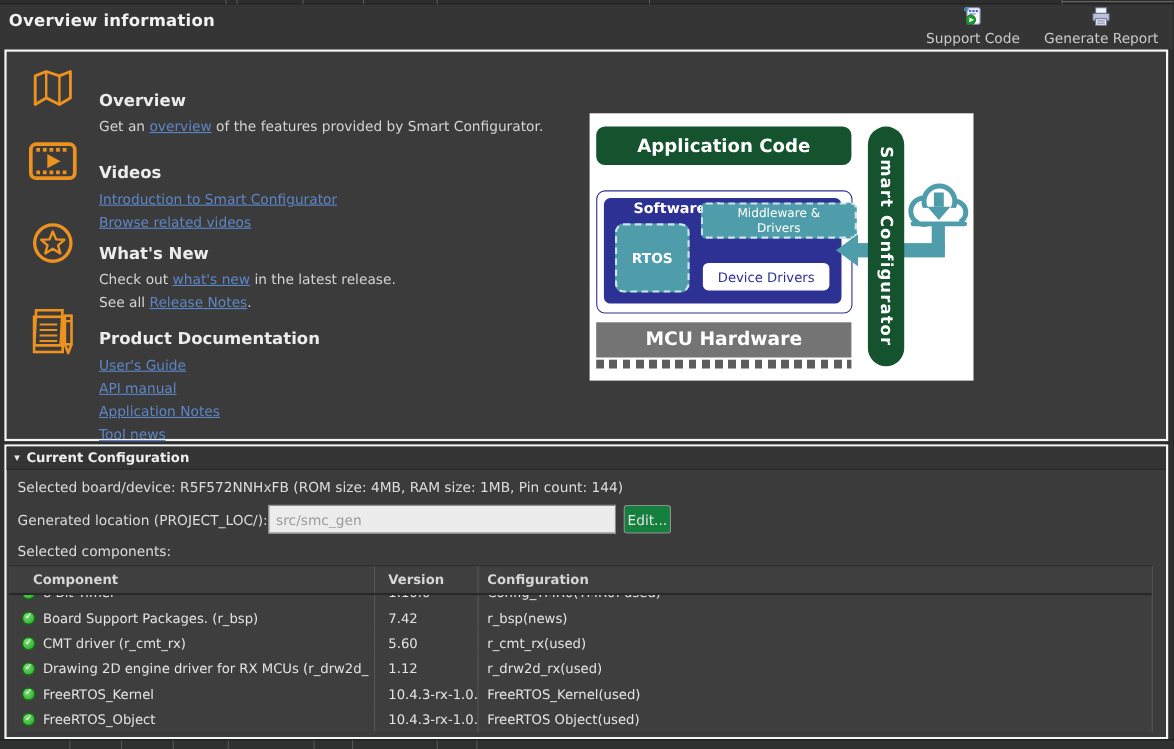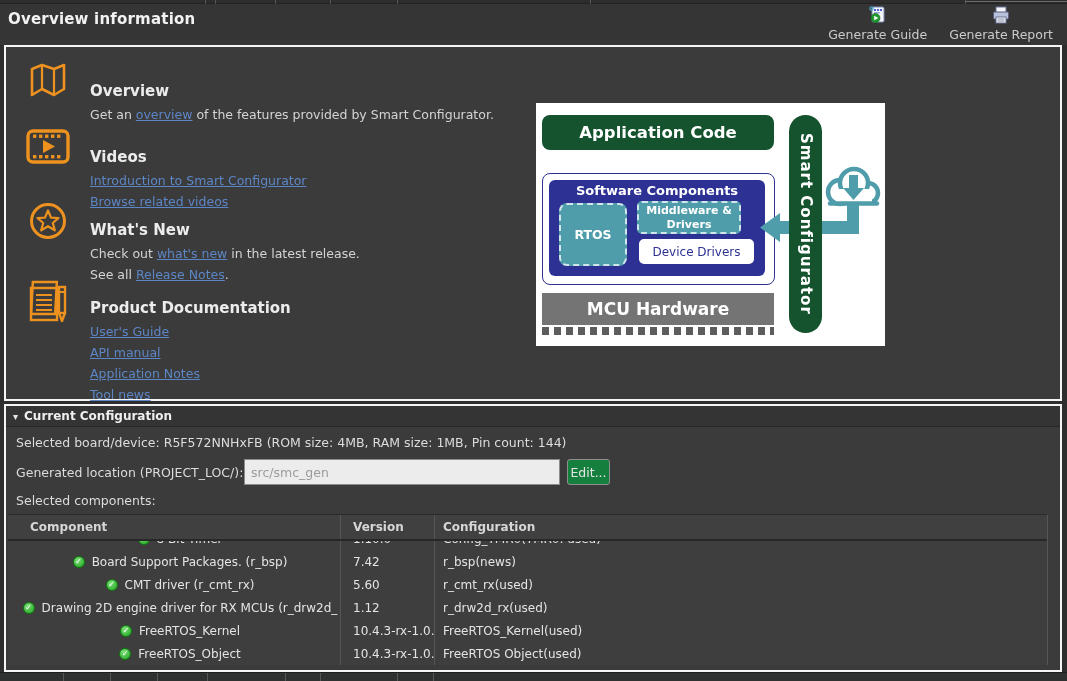--- a/index.html
+++ b/index.html
@@ -35,21 +35,21 @@
 
   
   .diagram { position:absolute; left:530px; top:56px; width:349px; height:243px; background:#ffffff; }
   .dg-box { position:absolute; color:#fff; text-align:center; }
   .navy { background:#14532d; }
   .app-code { left:6px; top:12px; width:232px; height:35px; border-radius:8px; font-size:16.5px; font-weight:bold; line-height:35px; z-index:2; }
   .sc-outer { position:absolute; left:6px; top:70px; width:233px; height:112px; background:#fff; border:1px solid #2d3193; border-radius:8px; z-index:1; }
   .sc-inner { position:absolute; left:13px; top:77px; width:216px; height:96px; background:#2d3193; border-radius:6px; z-index:2; }
   .sc-inner .sc-label { font-size:13px; font-weight:bold; color:#fff; text-align:center; margin-top:3px; }
   .rtos { left:23px; top:100px; width:68px; height:63px; background:#4f9dab; border:2px dashed #cfe6ea; border-radius:8px; font-size:12.5px; font-weight:bold; display:flex; align-items:center; justify-content:center; z-index:3; }
-  .mw { left:101px; top:98px; width:104px; height:33px; background:#4f9dab; border:2px dashed #cfe6ea; border-radius:5px; font-size:11px; font-weight:bold; line-height:1.25; display:flex; align-items:center; justify-content:center; z-index:3; }
+  .mw { left:101px; top:81px; width:142px; height:33px; background:#4f9dab; border:2px dashed #cfe6ea; border-radius:5px; font-size:11px; font-weight:normal; line-height:1.25; display:flex; align-items:center; justify-content:center; z-index:3; }
   .mw span { width:92px; }
   .dd { left:101px; top:134px; width:119px; height:29px; background:#fff; border:2px solid #2d3193; border-radius:7px; color:#2d3193; font-size:12px; display:flex; align-items:center; justify-content:center; z-index:3; }
   .sc-pill { left:253px; top:12px; width:33px; height:218px; border-radius:17px; z-index:5; display:flex; align-items:center; justify-content:center; }
   .sc-pill .vtext { writing-mode:vertical-rl; font-size:15px; font-weight:bold; letter-spacing:1px; }
   .mcu { left:6px; top:190px; width:232px; height:32px; background:#747474; font-size:17px; font-weight:bold; line-height:32px; z-index:2; }
   .pins { position:absolute; left:6px; top:224px; width:232px; height:8px; background:repeating-linear-gradient(90deg,#5d5d5d 0 7px,#ffffff 7px 12px); z-index:2; }
   .cloud-arrow { position:absolute; left:200px; top:60px; width:149px; height:85px; z-index:4; }
 
   
   .cc-header { position:absolute; left:0; top:0; width:1054px; height:21px; background:#343434; border-bottom:1px solid #272727; display:flex; align-items:center; cursor:default; }
@@ -66,21 +66,21 @@
   .table { position:absolute; left:2px; top:108px; width:1040px; background:#3e3e3e; border-top:1px solid #2a2a2a; border-right:1px solid #565656; }
   .thead { display:flex; height:26px; align-items:center; background:#404040; border-bottom:2px solid #282828; }
   .thead .cell { font-size:12px; font-weight:bold; color:#d6d6d6; }
   .cell { overflow:hidden; white-space:nowrap; height:100%; display:flex; align-items:center; }
   .c-comp { width:332px; padding-left:22px; }
   .c-ver { width:94px; padding-left:12px; border-left:1px solid #565656; }
   .c-cfg { flex:1; padding-left:8px; border-left:1px solid #565656; }
   .tbody { height:124px; overflow:hidden; }
   .trow { display:flex; height:23px; font-size:12px; color:#e4e4e4; }
   .trow:first-child { margin-top:-14px; }
-  .trow .c-comp { padding-left:12px; gap:7px;justify-content:center; }
+  .trow .c-comp { padding-left:12px; gap:7px; }
   .check { width:12px; height:12px; min-width:12px; border-radius:50%; background:radial-gradient(circle at 35% 30%, #7ee07a, #1ea41e); border:1px solid #0c7d0c; display:flex; align-items:center; justify-content:center; }
   .check::after { content:"✓"; color:#fff; font-size:8.5px; font-weight:bold; line-height:1; }
 
   
   .bottom-strip { position:absolute; left:0; top:672px; width:1067px; height:9px; background:#2f3030; border-top:1px solid #1d1d1d; }
   .bottom-strip .bdiv { position:absolute; top:0; width:1px; height:9px; background:#555; }
 </style>
 </head>
 <body>
 
@@ -103,21 +103,21 @@
         <svg class="ic" viewBox="0 0 20 18">
           <rect x="4" y="1" width="12" height="15" rx="1.5" fill="#f4f6fb" stroke="#8089b5" stroke-width="1"></rect>
           <rect x="6" y="3" width="2" height="2" fill="#4a5fd0"></rect>
             <rect x="9" y="3" width="2" height="2" fill="#4a5fd0"></rect>
           <rect x="12" y="3" width="2" height="2" fill="#4a5fd0"></rect>
             <rect x="6" y="6" width="6" height="1.4" fill="#9aa6d6"></rect>
           <circle cx="7.5" cy="12" r="4.4" fill="#1f9c2d" stroke="#0d6e18" stroke-width="0.8"></circle>
           <path d="M6.2 9.8 L10.4 12 L6.2 14.2 Z" fill="#ffffff"></path>
           <circle cx="3.5" cy="2.5" r="1.6" fill="none" stroke="#4aa6c8" stroke-width="1.2"></circle>
         </svg>
-        <span class="lbl">Generate Guide</span>
+        <span class="lbl">Support Code</span>
       </div>
       <div class="tool-btn">
         <svg class="ic" viewBox="0 0 20 18">
           <rect x="5" y="1" width="10" height="6" fill="#f4f6fb" stroke="#6a7396" stroke-width="1"></rect>
           <rect x="2.5" y="6" width="15" height="7" rx="1" fill="#b9c2dc" stroke="#585f7c" stroke-width="1"></rect>
           <rect x="5" y="11" width="10" height="6" fill="#f4f6fb" stroke="#6a7396" stroke-width="1"></rect>
           <line x1="6.5" y1="13" x2="13.5" y2="13" stroke="#8a90a8" stroke-width="1"></line>
           <line x1="6.5" y1="15" x2="13.5" y2="15" stroke="#8a90a8" stroke-width="1"></line>
         </svg>
         <span class="lbl">Generate Report</span>

